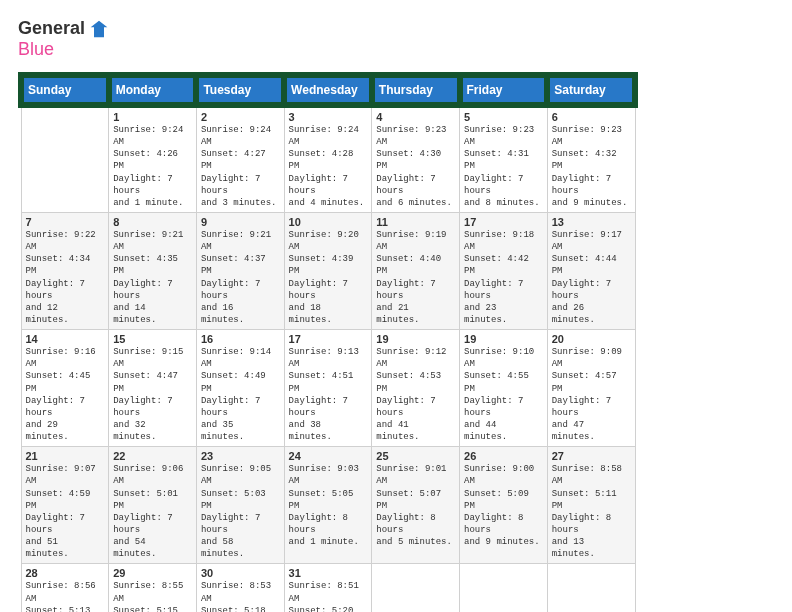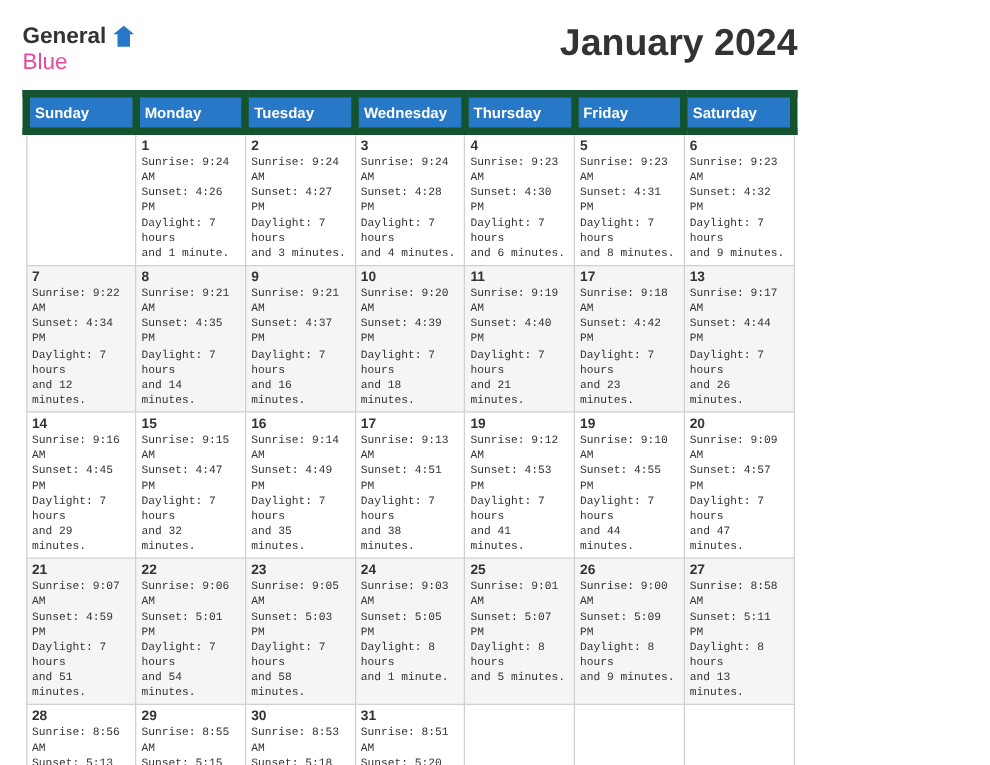--- a/index.html
+++ b/index.html
@@ -113,21 +113,20 @@
         <span class="logo-general">General</span>
         <svg class="logo-icon" viewBox="0 0 24 24" fill="#2878c8">
           <polygon points="12,2 22,10 18,10 18,22 6,22 6,10 2,10" fill="#2878c8"></polygon>
         </svg>
       </div>
       <div>
         <span class="logo-blue">Blue</span>
       </div>
     </div>
     <div class="title-block">
-      <div class="month-title">January 2024</div>
     </div>
   </div>
 
   <table class="calendar-table">
     <thead>
       <tr>
       <th>Sunday</th>
           <th>Monday</th>
           <th>Tuesday</th>
           <th>Wednesday</th>

